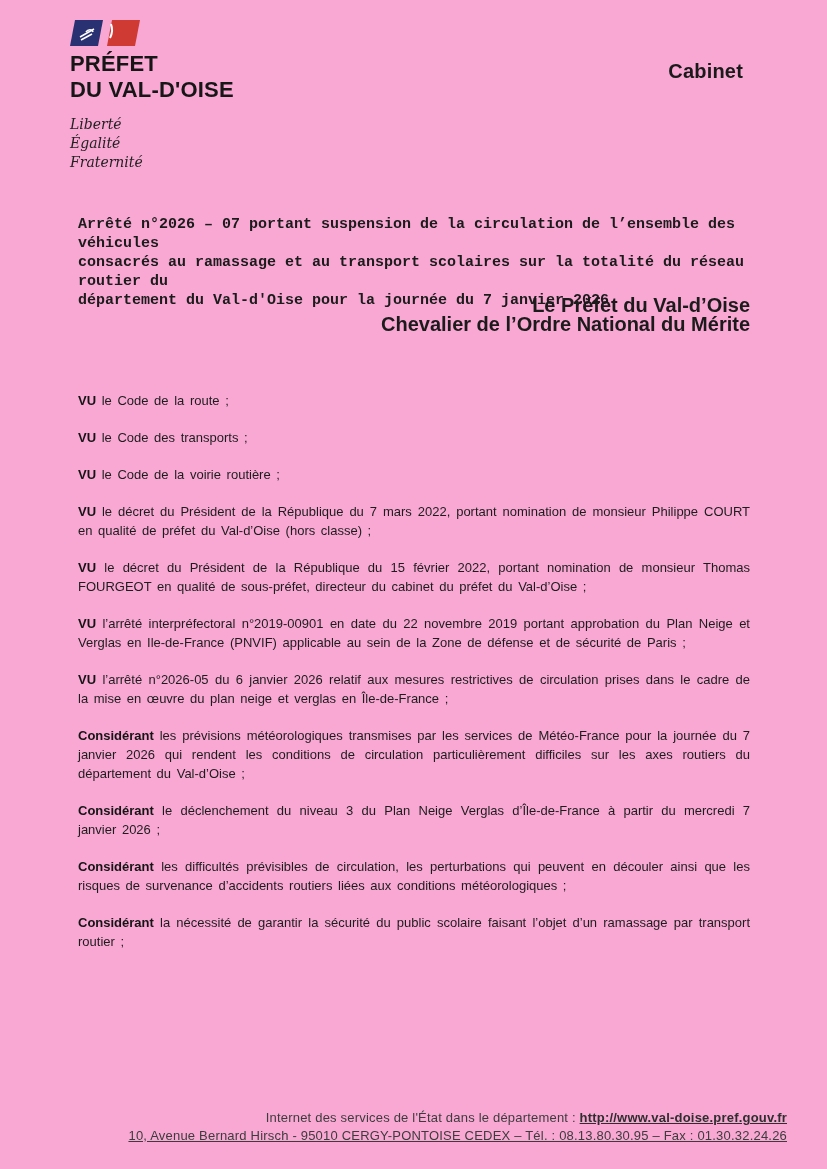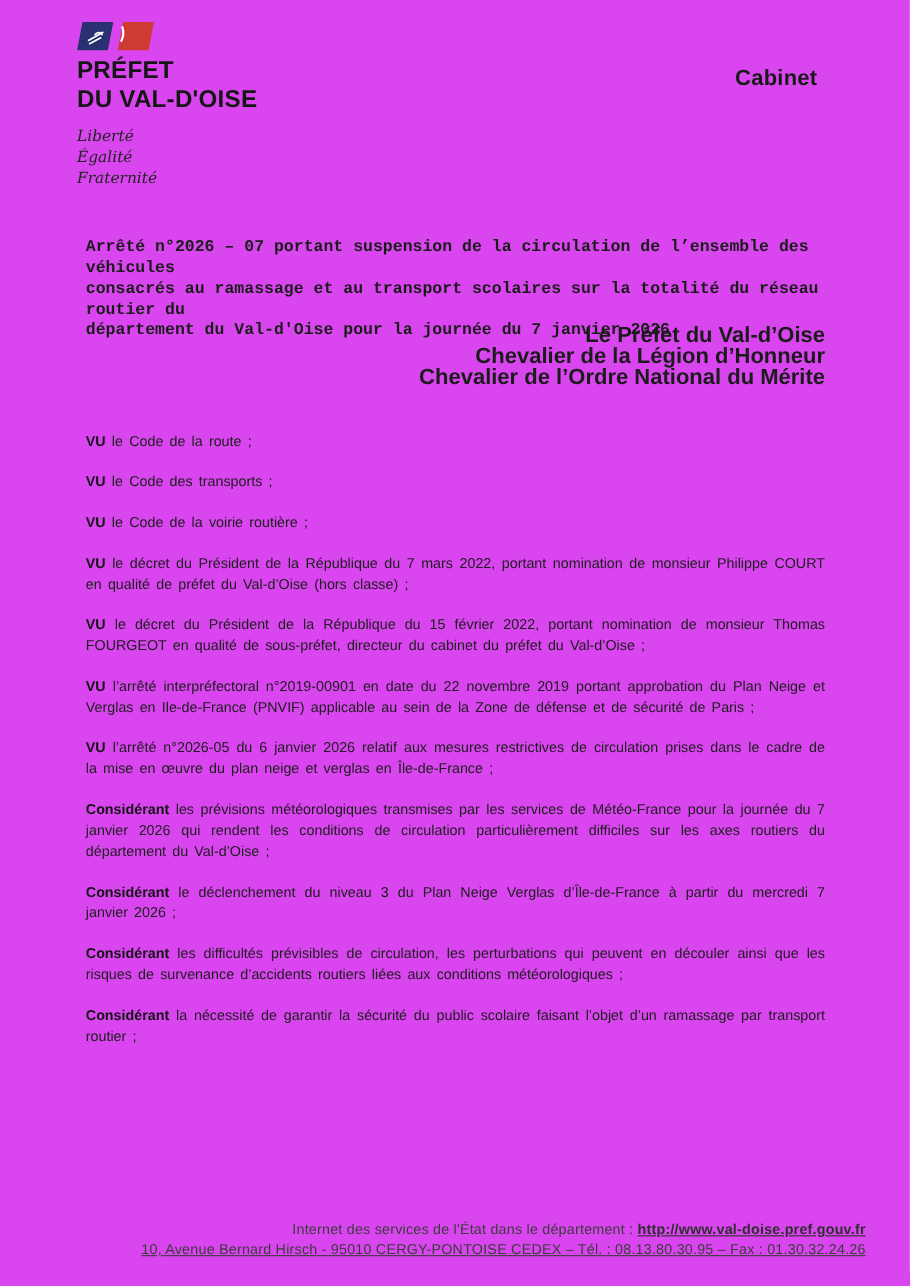--- a/index.html
+++ b/index.html
@@ -4,21 +4,21 @@
 <style>
   html, body { margin: 0; padding: 0; }
   body {
     width: 827px; height: 1169px;
     background: #fdfdfc;
     font-family: "Liberation Sans", sans-serif;
     color: #1e1e1e;
     position: relative;
     overflow: hidden;
   }
-  .page { position: absolute; inset: 0; background: #d946ef; }
+  .page { position: absolute; inset: 0; background: #f9a8d4; }
 
   
   .brand { position: absolute; left: 70px; top: 20px; }
   .flag-logo { display: block; }
   .brand-name {
     margin-top: 5px;
     font-weight: bold;
     font-size: 22px;
     line-height: 26px;
     letter-spacing: 0.2px;
@@ -108,21 +108,20 @@
   <div class="cabinet">Cabinet</div>
 
   <div class="doc-title">
     <div>Arrêté n°2026 – 07 portant suspension de la circulation de l’ensemble des véhicules</div>
     <div>consacrés au ramassage et au transport scolaires sur la totalité du réseau routier du</div>
     <div>département du Val-d'Oise pour la journée du 7 janvier 2026</div>
   </div>
 
   <div class="authority">
     <div>Le Préfet du Val-d’Oise</div>
-    <div>Chevalier de la Légion d’Honneur</div>
     <div>Chevalier de l’Ordre National du Mérite</div>
   </div>
 
   <div class="recitals">
     <p><b>VU</b> <span>le Code de la route ;</span></p>
     <p><b>VU</b> <span>le Code des transports ;</span></p>
     <p><b>VU</b> <span>le Code de la voirie routière ;</span></p>
     <p><b>VU</b> <span>le décret du Président de la République du 7 mars 2022, portant nomination de monsieur Philippe COURT en qualité de préfet du Val-d’Oise (hors classe) ;</span></p>
     <p><b>VU</b> <span>le décret du Président de la République du 15 février 2022, portant nomination de monsieur Thomas FOURGEOT en qualité de sous-préfet, directeur du cabinet du préfet du Val-d’Oise ;</span></p>
     <p><b>VU</b> <span>l’arrêté interpréfectoral n°2019-00901 en date du 22 novembre 2019 portant approbation du Plan Neige et Verglas en Ile-de-France (PNVIF) applicable au sein de la Zone de défense et de sécurité de Paris ;</span></p>

